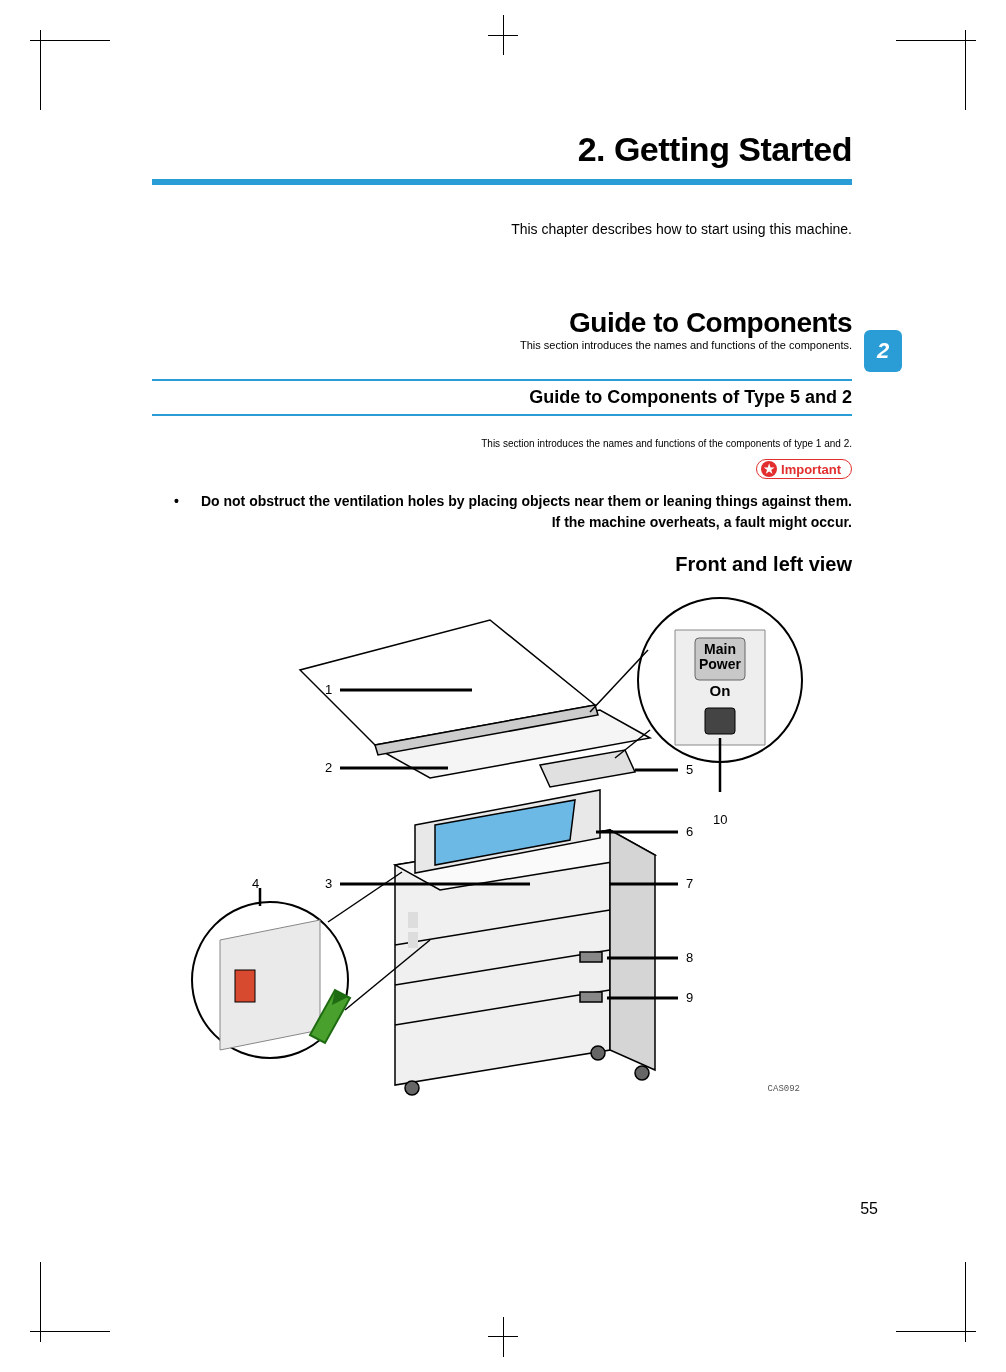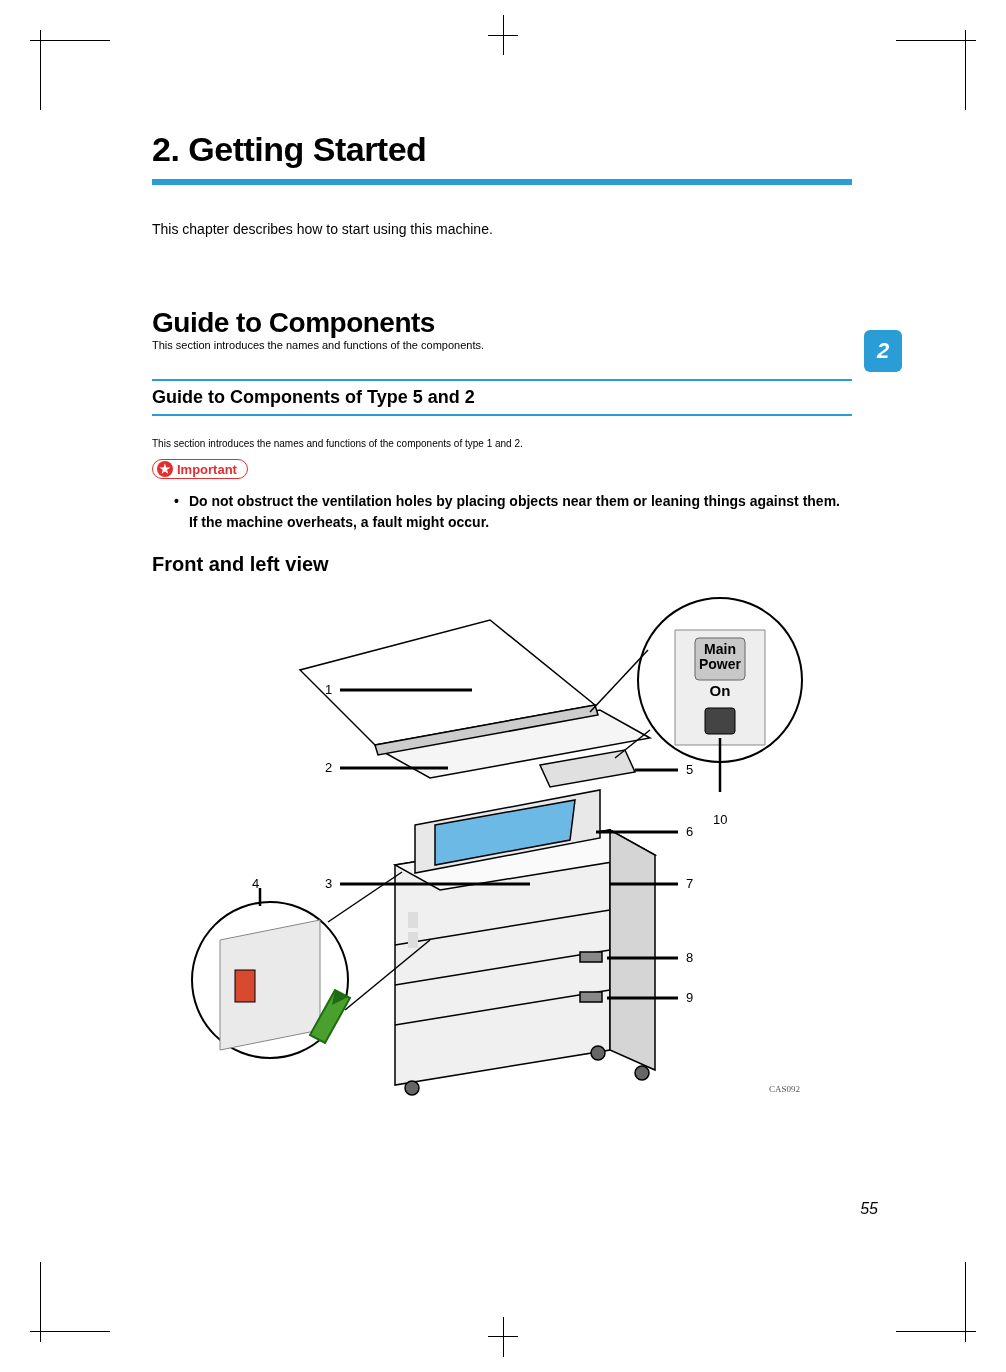--- a/index.html
+++ b/index.html
@@ -23,20 +23,21 @@
     .cm-top-center-v { top: 15px; left: 50%; width: 1px; height: 40px; }
     .cm-top-center-h { top: 35px; left: 50%; transform: translateX(-50%); width: 30px; height: 1px; }
     .cm-bot-center-v { bottom: 15px; left: 50%; width: 1px; height: 40px; }
     .cm-bot-center-h { bottom: 35px; left: 50%; transform: translateX(-50%); width: 30px; height: 1px; }
 
     .page {
       position: absolute;
       left: 152px;
       top: 130px;
       width: 700px;
+      text-align: right;
     }
     .chapter-title {
       font-size: 34px;
       font-weight: 700;
       letter-spacing: -0.5px;
       margin-bottom: 10px;
     }
     .thick-rule {
       height: 6px;
       background: #2a9cd6;
@@ -120,21 +121,21 @@
       position: absolute;
       font-size: 13px;
       font-family: Arial, sans-serif;
     }
     .img-code {
       position: absolute;
       right: 20px;
       bottom: 6px;
       font-size: 9px;
       color: #555;
-      font-family: Liberation Serif, serif;
+      font-family: Liberation Mono, monospace;
     }
     .section-tab {
       position: absolute;
       right: 104px;
       top: 330px;
       width: 38px;
       height: 42px;
       background: #2a9cd6;
       color: #fff;
       font-size: 22px;
@@ -143,21 +144,20 @@
       display: flex;
       align-items: center;
       justify-content: center;
       border-radius: 6px;
     }
     .page-num {
       position: absolute;
       right: 128px;
       bottom: 154px;
       font-size: 16px;
-      font-style: italic;
     }
   </style>
 </head>
 <body>
 
 <div class="crop-mark cm-top-left-h"></div>
 <div class="crop-mark cm-top-left-v"></div>
 <div class="crop-mark cm-top-right-h"></div>
 <div class="crop-mark cm-top-right-v"></div>
 <div class="crop-mark cm-bot-left-h"></div>

